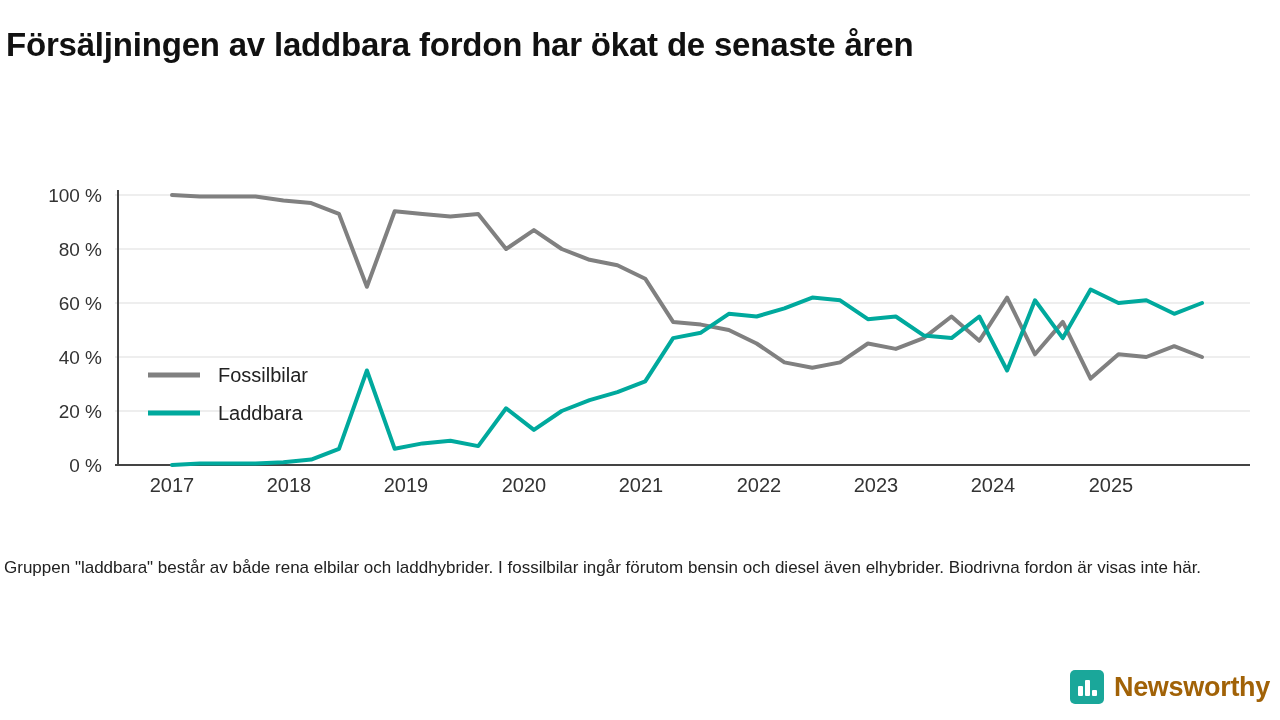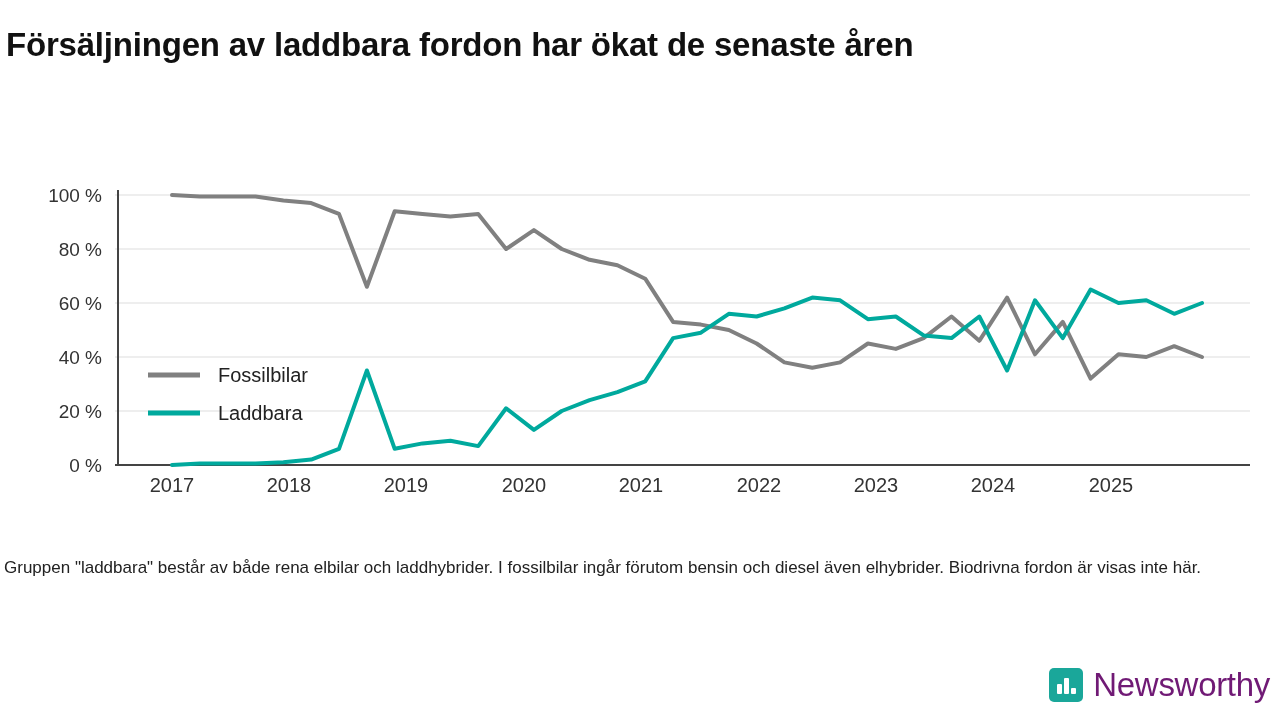--- a/index.html
+++ b/index.html
@@ -74,23 +74,23 @@
     position: absolute;
     bottom: 8px;
     width: 5px;
     background: #ffffff;
     border-radius: 1px;
   }
   .brand-mark .b1 { left: 8px;  height: 10px; }
   .brand-mark .b2 { left: 15px; height: 16px; }
   .brand-mark .b3 { left: 22px; height: 6px; }
   .brand-text {
-    font-size: 33px;
-    color: #701a75;
-    font-weight: normal;
+    font-size: 27px;
+    color: #a16207;
+    font-weight: bold;
     letter-spacing: -0.3px;
   }
   svg.plot {
     display: block;
   }
   .tick-label-y {
     font-family: "Liberation Sans", sans-serif;
     font-size: 19px;
     fill: #333333;
     text-anchor: end;

